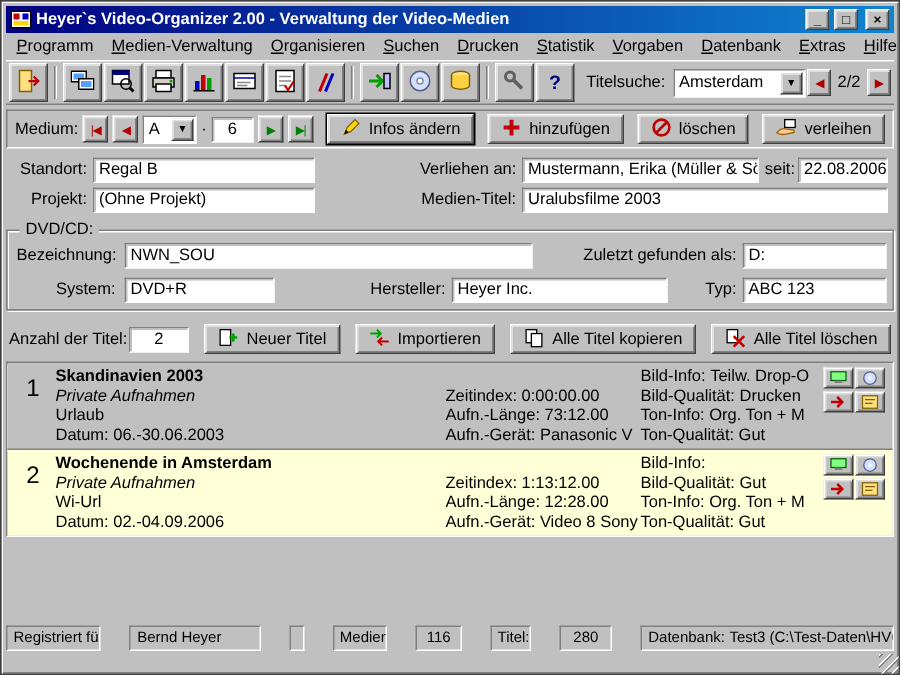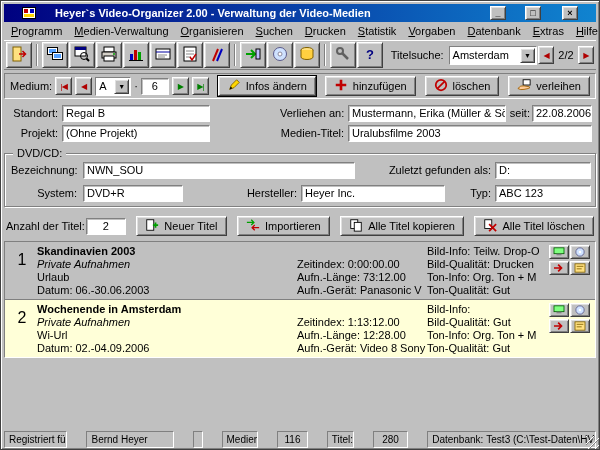--- a/index.html
+++ b/index.html
@@ -10,21 +10,21 @@
          border:1px solid #404040; box-shadow:inset 1px 1px 0 #fff, inset -1px -1px 0 #808080;
          padding:3px; font-size:11px; color:#000; }
 
   
   .raised { background:#c0c0c0; border:1px solid; border-color:#fff #404040 #404040 #fff;
             box-shadow:inset 1px 1px 0 #dfdfdf, inset -1px -1px 0 #808080; }
   .sunken { border:1px solid; border-color:#808080 #fff #fff #808080; }
 
   
   .titlebar { height:18px; background:linear-gradient(90deg,#000080,#1084d0);
-              display:flex; align-items:center; gap:19px; padding:0 18px; }
+              display:flex; align-items:center; gap:3px; padding:0 3px; }
   .title-text { color:#fff; font-weight:bold; flex:1; white-space:nowrap; overflow:hidden; }
   .ctl { width:16px; height:14px; display:flex; align-items:center; justify-content:center;
          font-size:9px; font-weight:bold; line-height:1; cursor:default; }
   .ctl.close { margin-left:2px; }
 
   
   .menubar { height:18px; display:flex; align-items:center; padding:0 1px; }
   .menu-item { display:inline-block; padding:2px 6px; white-space:nowrap; }
   .menu-item::first-letter { text-decoration:underline; }
 
@@ -77,21 +77,21 @@
   .col { display:flex; flex-direction:column; }
   .col.mid { text-align:right; padding-right:6px; }
   .line { height:13px; }
   .pair { display:flex; gap:3px; white-space:nowrap; }
   .t-name { font-weight:bold; white-space:nowrap; }
   .t-type { font-style:italic; }
   .row-icons { display:grid; grid-template-columns:20px 20px; grid-auto-rows:15px; gap:1px; align-content:start; }
   .ricon { display:flex; align-items:center; justify-content:center; width:20px; height:14px; }
 
   
-  .statusbar { position:absolute; left:3px; right:3px; bottom:1px; height:17px;
+  .statusbar { position:absolute; left:3px; right:3px; bottom:15px; height:17px;
                display:flex; gap:19px; font-size:10px; }
   .sp { border:1px solid; border-color:#808080 #fff #fff #808080; padding:1px 4px;
         display:flex; align-items:center; gap:3px; white-space:nowrap; overflow:hidden; }
   .grip { position:absolute; right:0; bottom:0; width:13px; height:13px;
           background:repeating-linear-gradient(135deg, #fff 0 1px, #808080 1px 2px, transparent 2px 5px); }
 </style>
 </head>
 <body>
 
 <div class="win">

